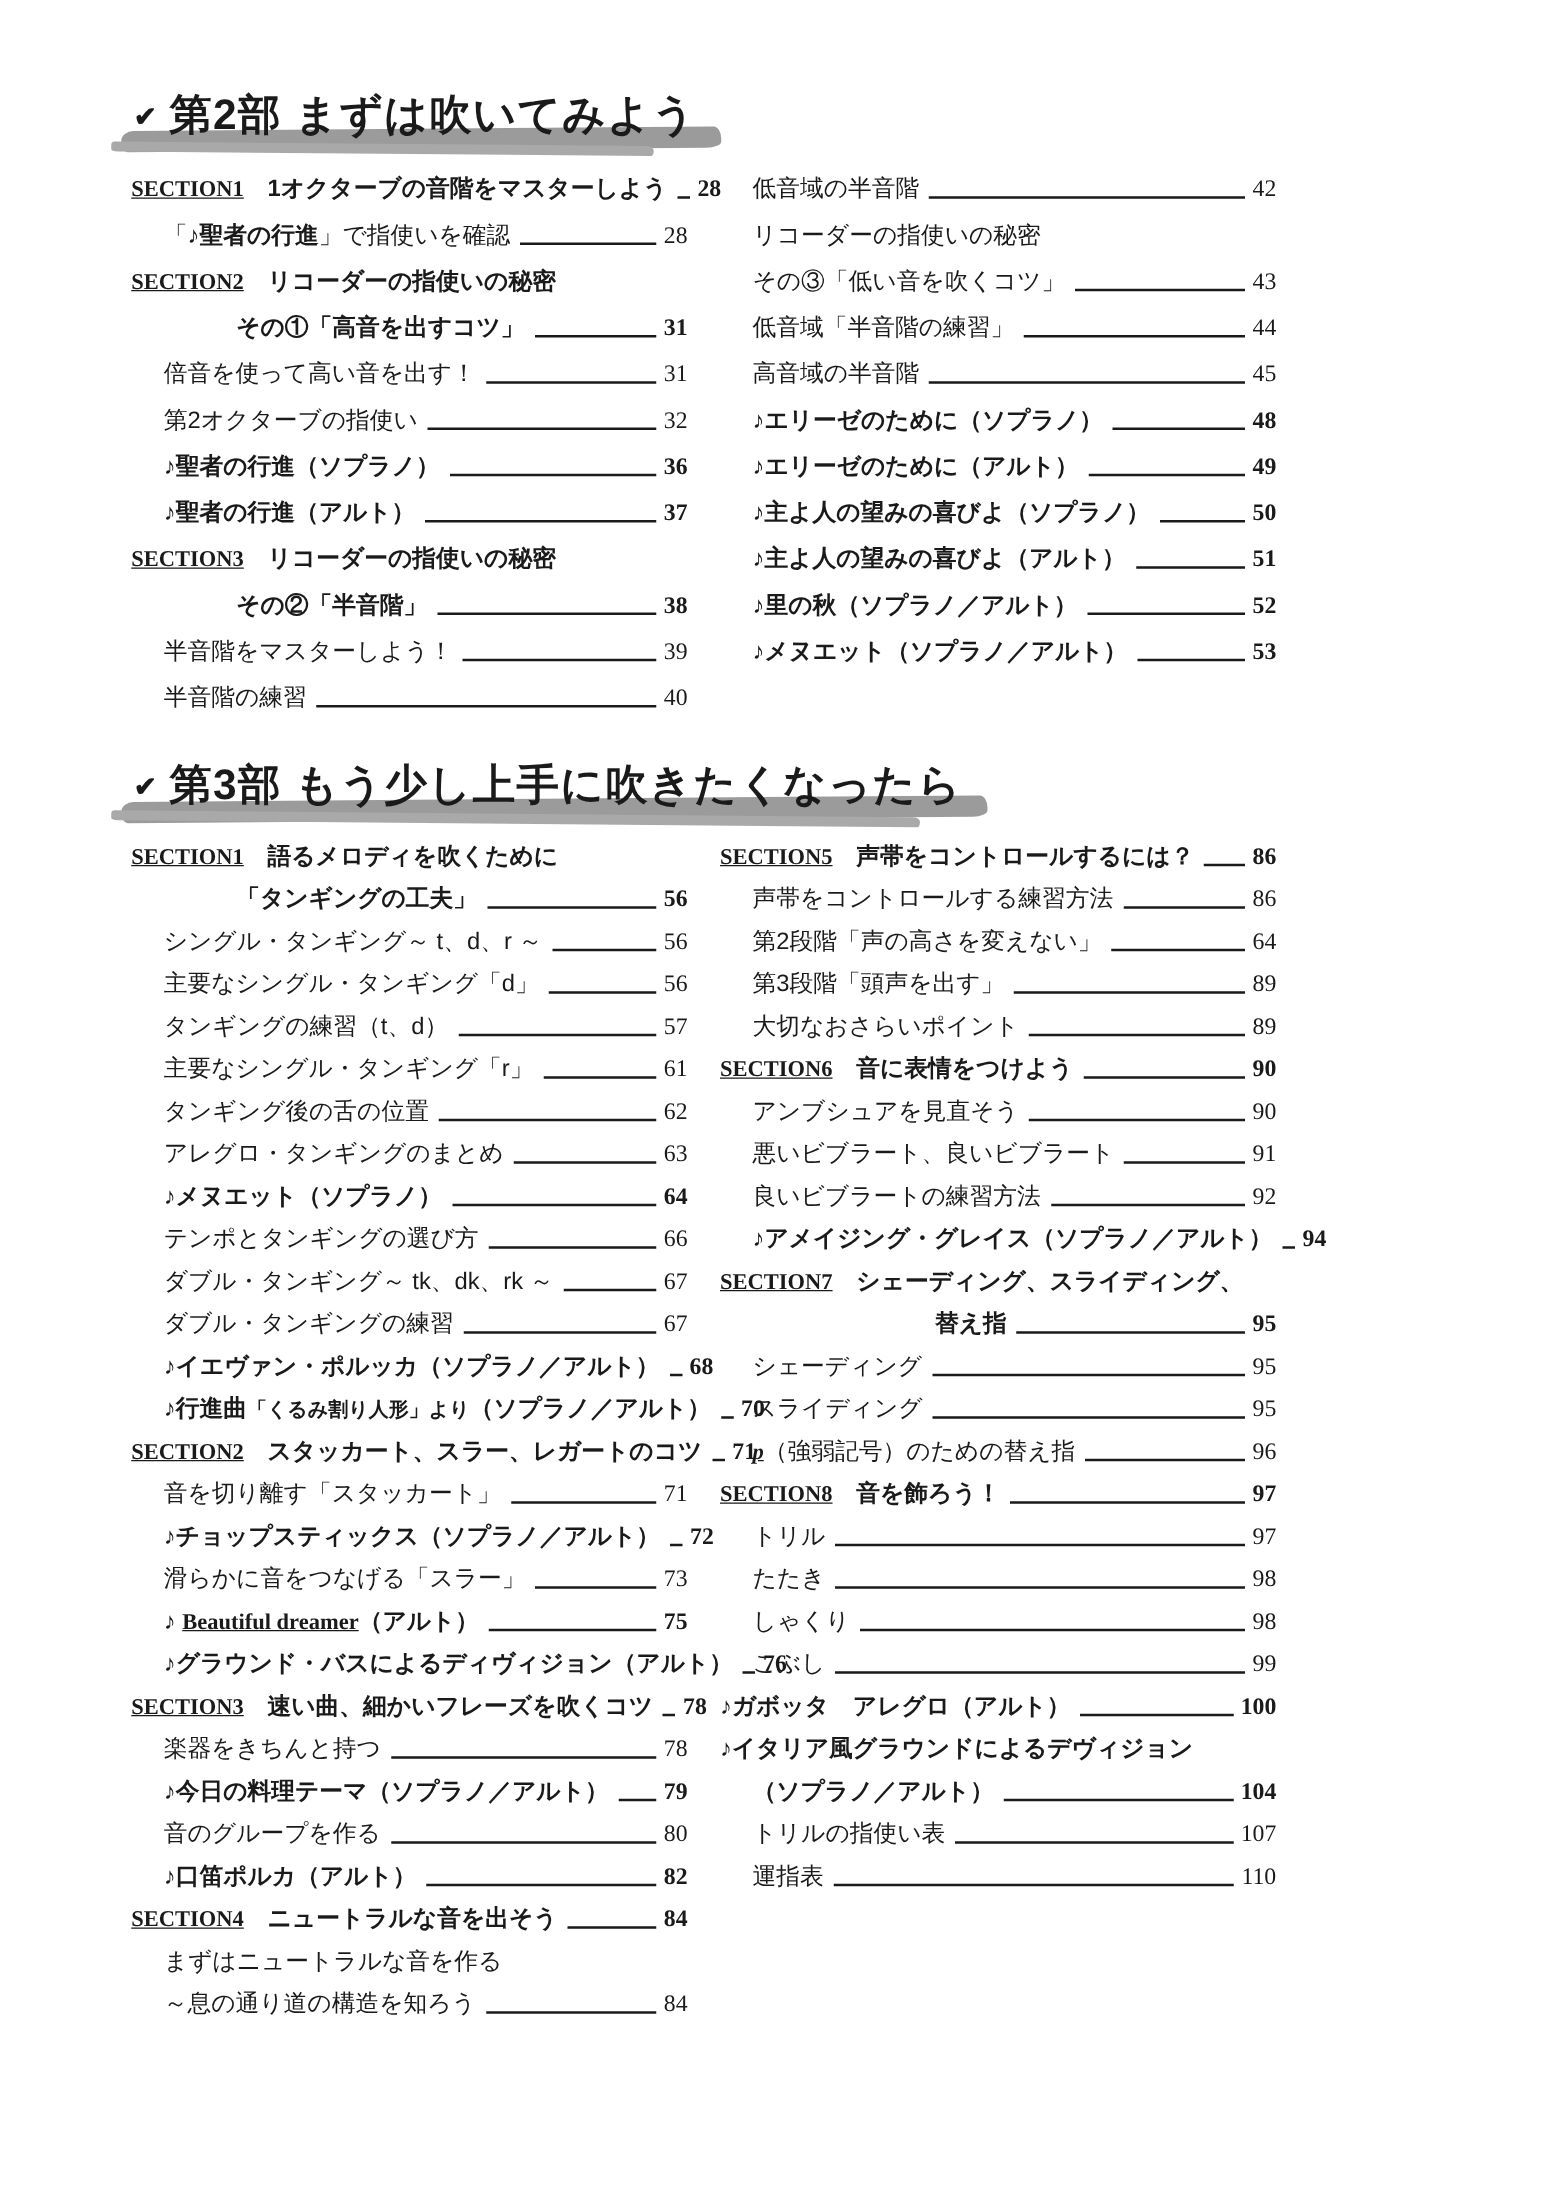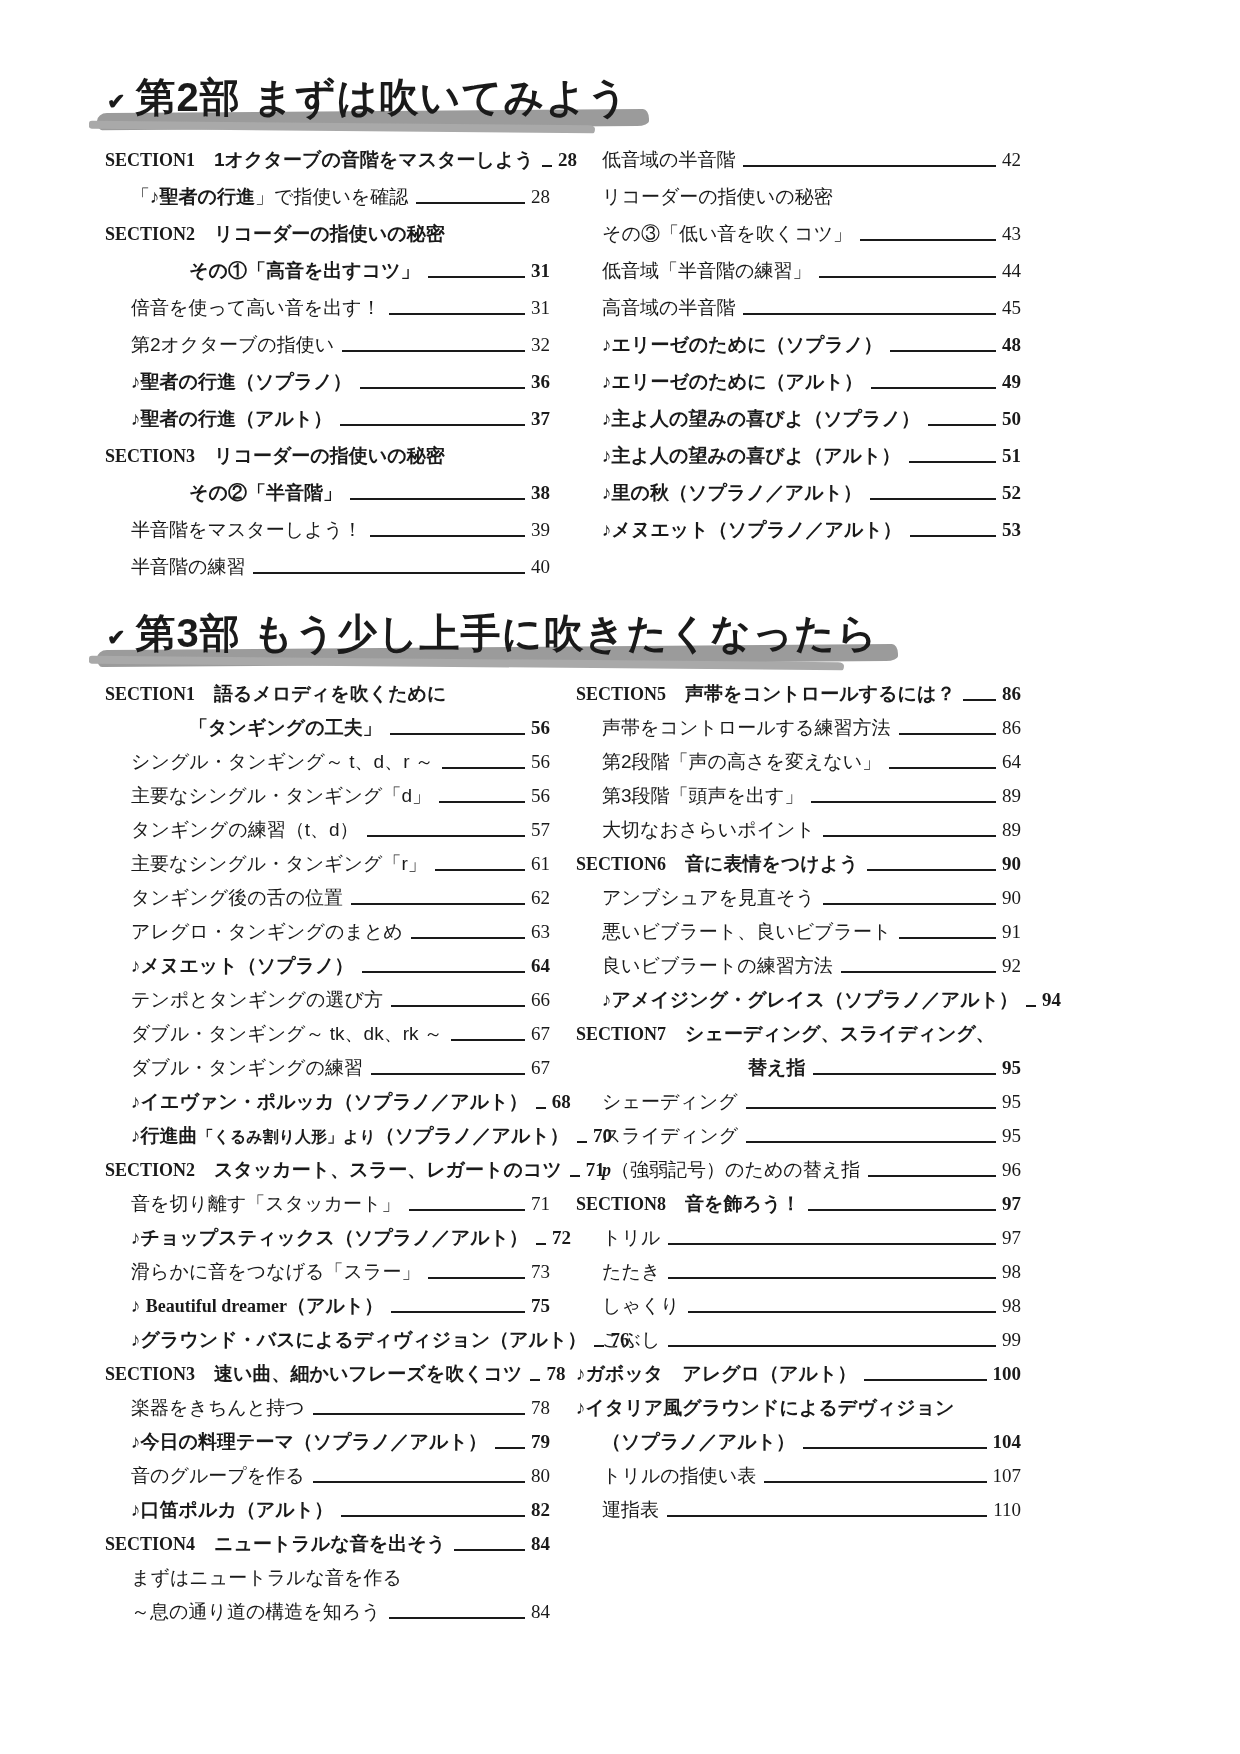--- a/index.html
+++ b/index.html
@@ -30,39 +30,39 @@
     border-radius:6px 12px 4px 10px / 5px 7px 9px 4px;
     transform:rotate(0.5deg);
   }
   .check{
     position:relative;z-index:1;
     font-size:22px;font-weight:bold;line-height:1;
     margin-right:10px;vertical-align:2px;
   }
   .ptitle{
     position:relative;z-index:1;
-    font-size:40px;font-weight:bold;letter-spacing:1px;line-height:1.35;
+    font-size:34px;font-weight:bold;letter-spacing:1px;line-height:1.35;
   }
 
   
   .columns{display:flex;justify-content:space-between;}
   .col{width:445px;font-size:19px;}
   .row{
     display:flex;align-items:flex-end;
     box-sizing:border-box;line-height:1;
     white-space:nowrap;
   }
   .p2 .row{height:37px;padding-bottom:8px;}
   .p3 .row{height:34px;padding-bottom:7px;}
   .row.bold-row{font-weight:bold;}
   .label{flex:0 0 auto;}
   .i1{margin-left:26px;}
   .i2{margin-left:84px;}
   .i3{margin-left:172px;}
-  .sf{font-family:"Liberation Serif",serif;font-size:18px;}
+  .sf{font-family:"Liberation Serif",serif;font-size:18px;text-decoration:underline;}
   .it{font-style:italic;}
   .sm{font-size:16px;}
   .sb{font-weight:bold;}
   .lead{
     flex:1 1 auto;min-width:10px;
     border-bottom:2px solid #1a1a1a;
     margin:0 6px 2px 8px;height:1px;
   }
   .pnum{
     flex:0 0 auto;

